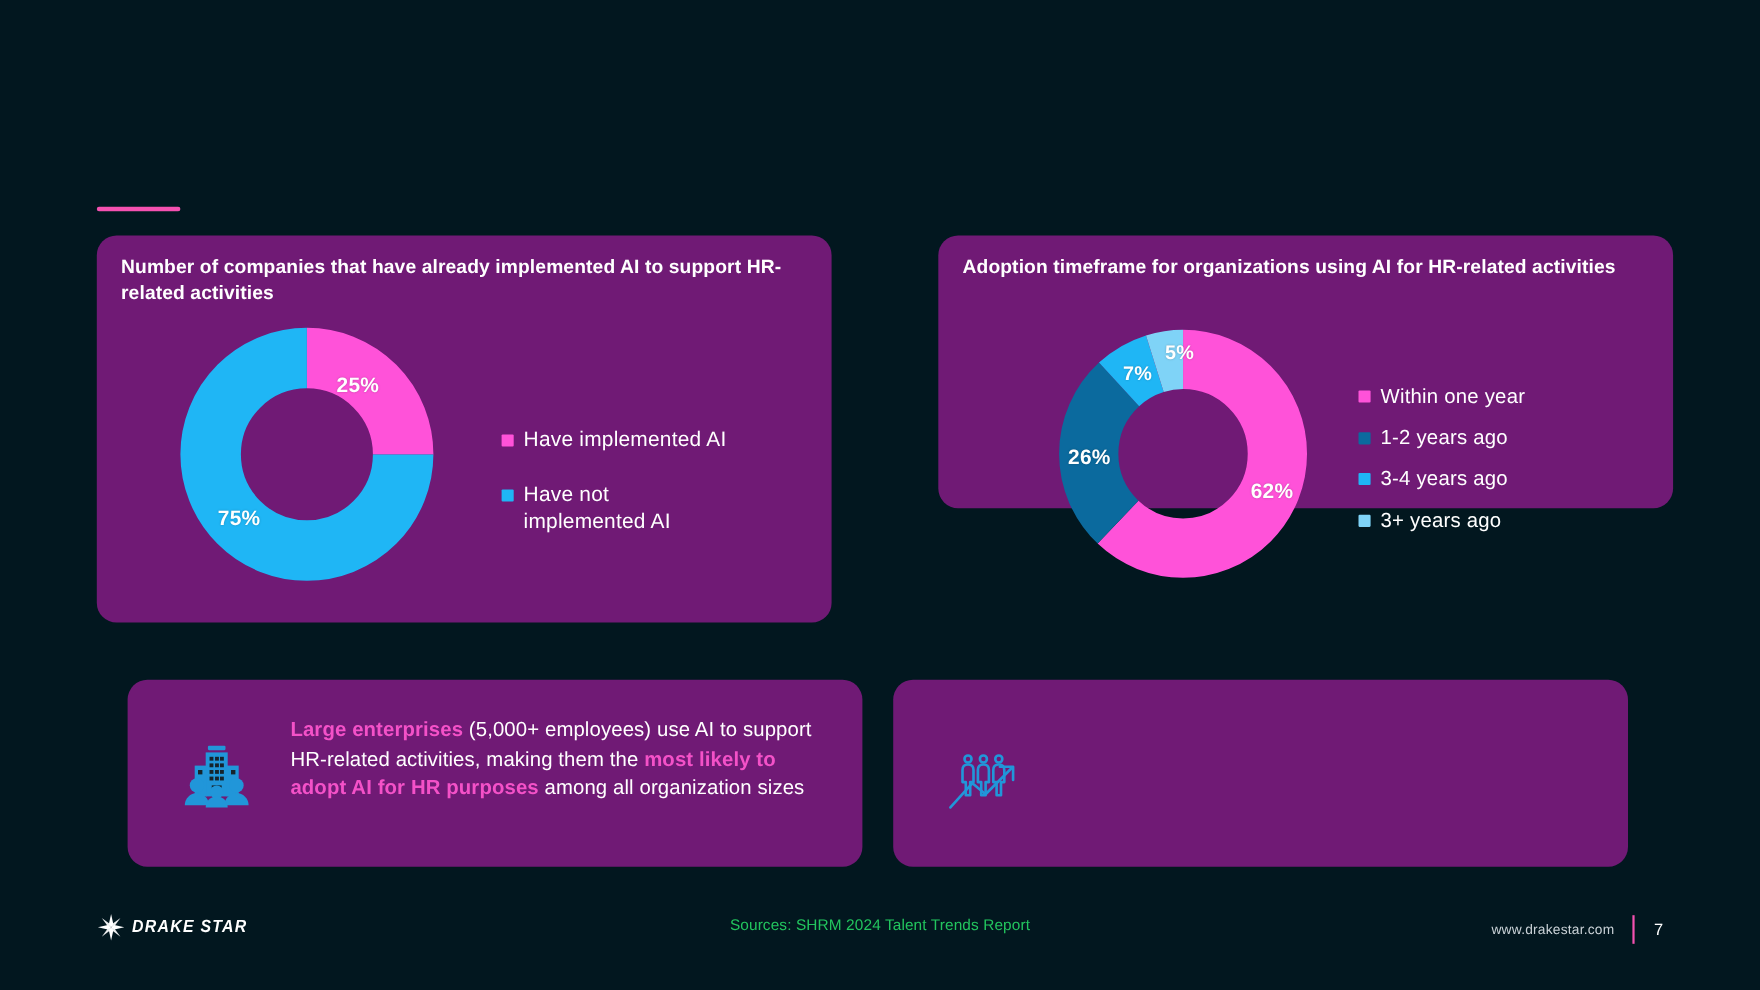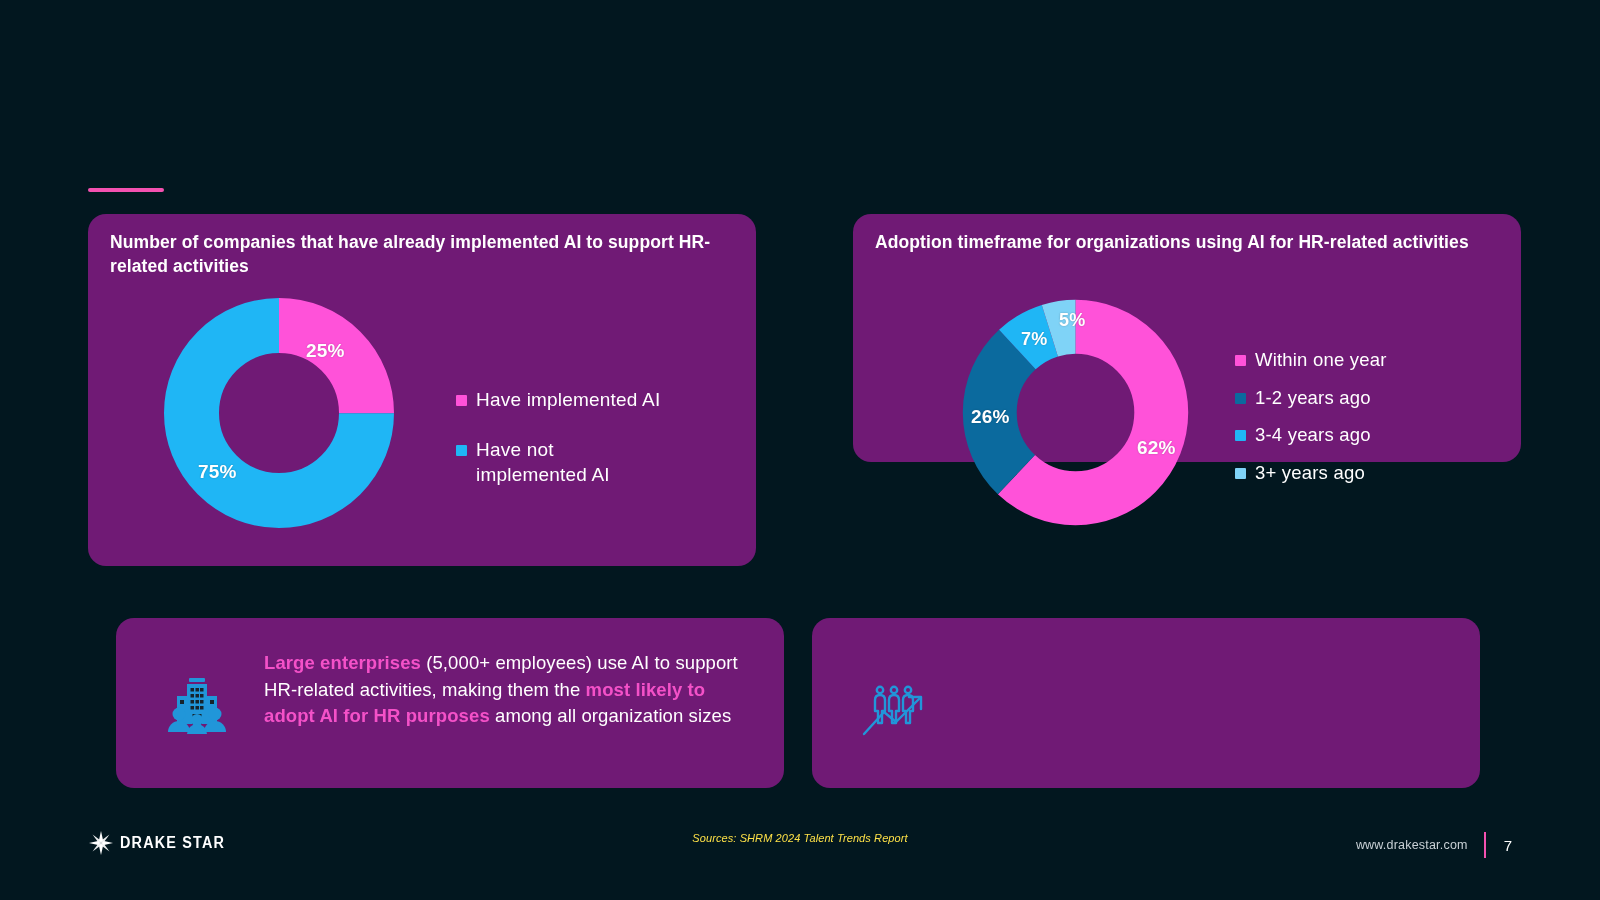--- a/index.html
+++ b/index.html
@@ -87,29 +87,29 @@
     position: absolute; left: 42px; top: 46px; width: 78px; height: 78px;
   }
   .note-text {
     position: absolute; left: 148px; top: 32px; right: 28px;
     font-size: 18.5px; color: #ffffff; line-height: 1.44; letter-spacing: 0.1px;
   }
   .card-note-r .note-text { left: 150px; top: 32px; }
   .note-text b { color: #f451c8; font-weight: 700; }
 
   
-  .footer-logo { position: absolute; left: 88px; top: 830px; display: flex; align-items: center; gap: 6px; }
+  .footer-logo { position: absolute; left: 88px; top: 830px; display: flex; align-items: center; gap: 6px; font-style: italic; }
   .footer-logo-text {
     color: #ffffff; font-size: 16px; font-weight: 700; letter-spacing: 1.3px;
     font-family: "Liberation Sans Narrow", "Liberation Sans", sans-serif;
     transform: scaleX(0.9); transform-origin: left center;
   }
   .footer-src {
     position: absolute; left: 0; right: 0; top: 832px; text-align: center;
-    font-size: 11px; color: #fde047; letter-spacing: 0.1px; font-style: italic;
+    font-size: 14px; color: #22c55e; letter-spacing: 0.1px;
   }
   .footer-right {
     position: absolute; right: 88px; top: 832px;
     display: flex; align-items: center; gap: 0px;
   }
   .footer-url { font-size: 12.5px; color: #c9d1d6; letter-spacing: 0.2px; padding-right: 16px; }
   .footer-divider { width: 2px; height: 26px; background: #f451b0; }
   .footer-page { font-size: 15px; color: #ffffff; padding-left: 18px; }
 </style>
 </head>

